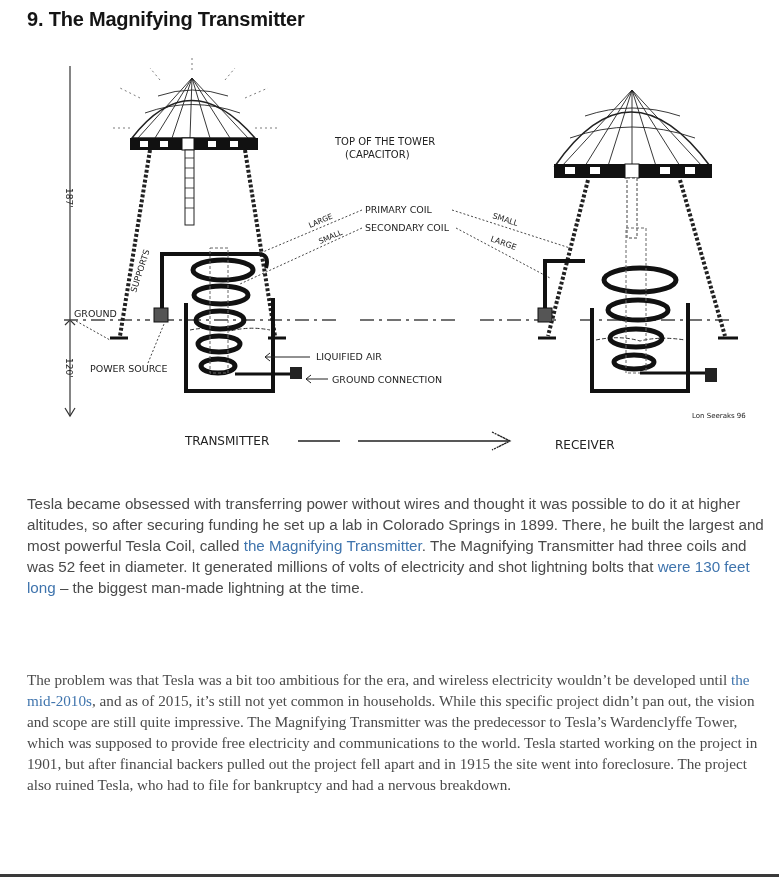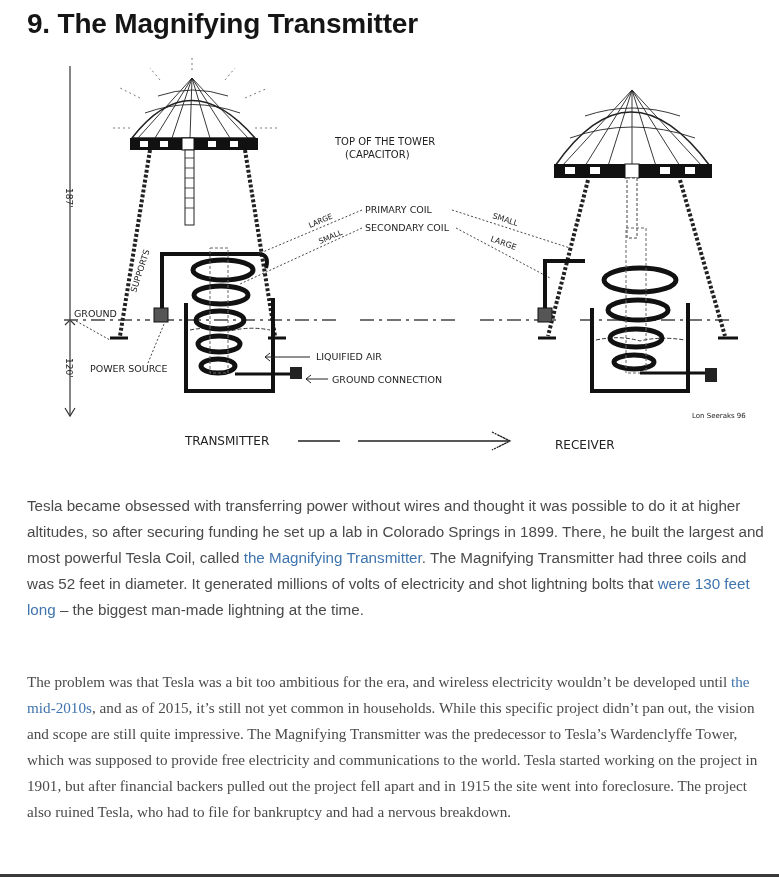--- a/index.html
+++ b/index.html
@@ -1,24 +1,24 @@
 <!DOCTYPE html>
 <html><head>
 <meta charset="utf-8">
 <style>
   html, body { margin: 0; padding: 0; background: #ffffff; }
   body { width: 779px; height: 877px; overflow: hidden; position: relative;
          font-family: "Liberation Sans", "DejaVu Sans", sans-serif; }
   .title { position: absolute; left: 27px; top: 8px; margin: 0;
-           font-size: 28px; font-weight: bold; color: #151515; letter-spacing: -0.2px; }
+           font-size: 20px; font-weight: bold; color: #151515; letter-spacing: -0.2px; }
   .figure { position: absolute; left: 40px; top: 58px; width: 720px; height: 412px; }
   .figure svg { width: 720px; height: 412px; display: block; }
   .sk { font-family: "DejaVu Sans", sans-serif; fill: #222; }
   .para { position: absolute; left: 27px; width: 740px; margin: 0;
-          font-size: 15.2px; line-height: 26px; color: #4a4a4a; }
+          font-size: 15.2px; line-height: 21px; color: #4a4a4a; }
   .p1 { top: 493px; }
   .p2 { top: 669px; font-family: Liberation Serif, serif; }
   .link { color: #3f74ad; text-decoration: none; cursor: pointer; }
   .bottom-rule { position: absolute; left: 0; top: 874px; width: 779px; height: 3px; background: #3a3a3a; }
 </style>
 </head>
 <body>
 
 <h1 class="title">9. The Magnifying Transmitter</h1>
 

